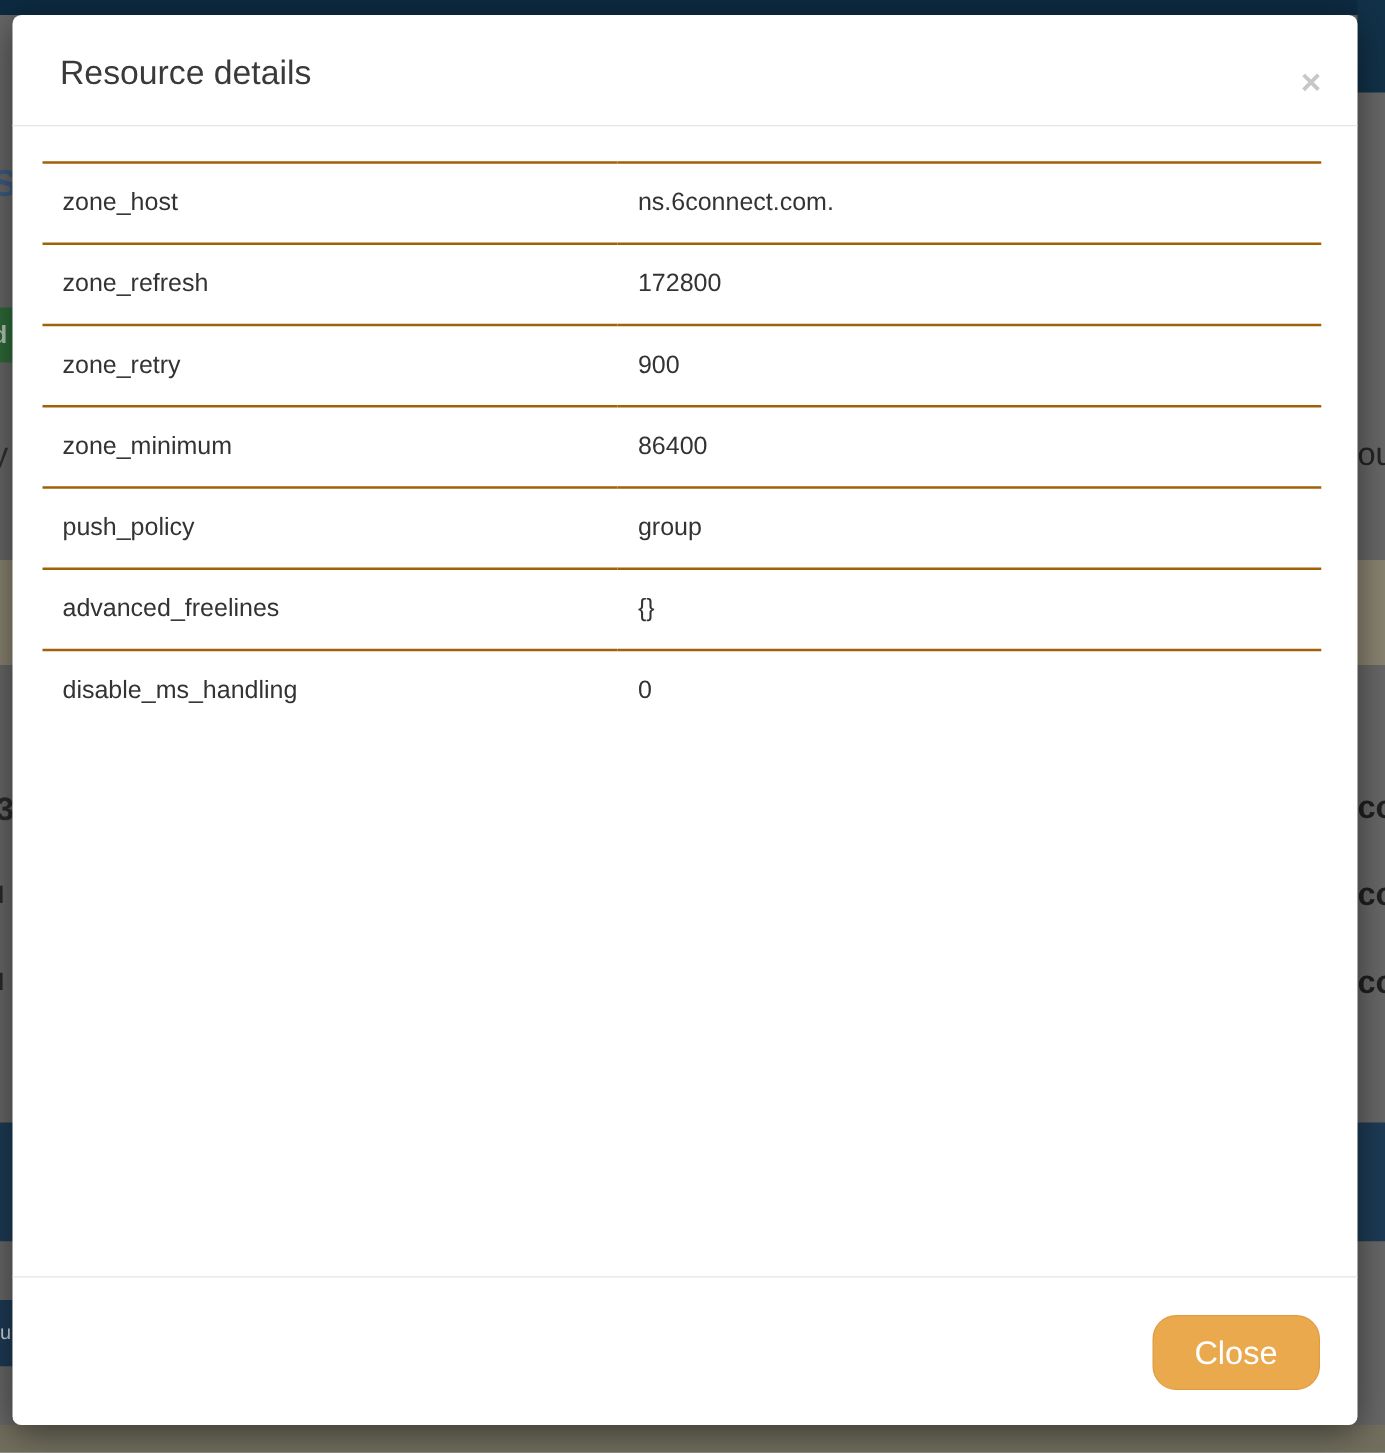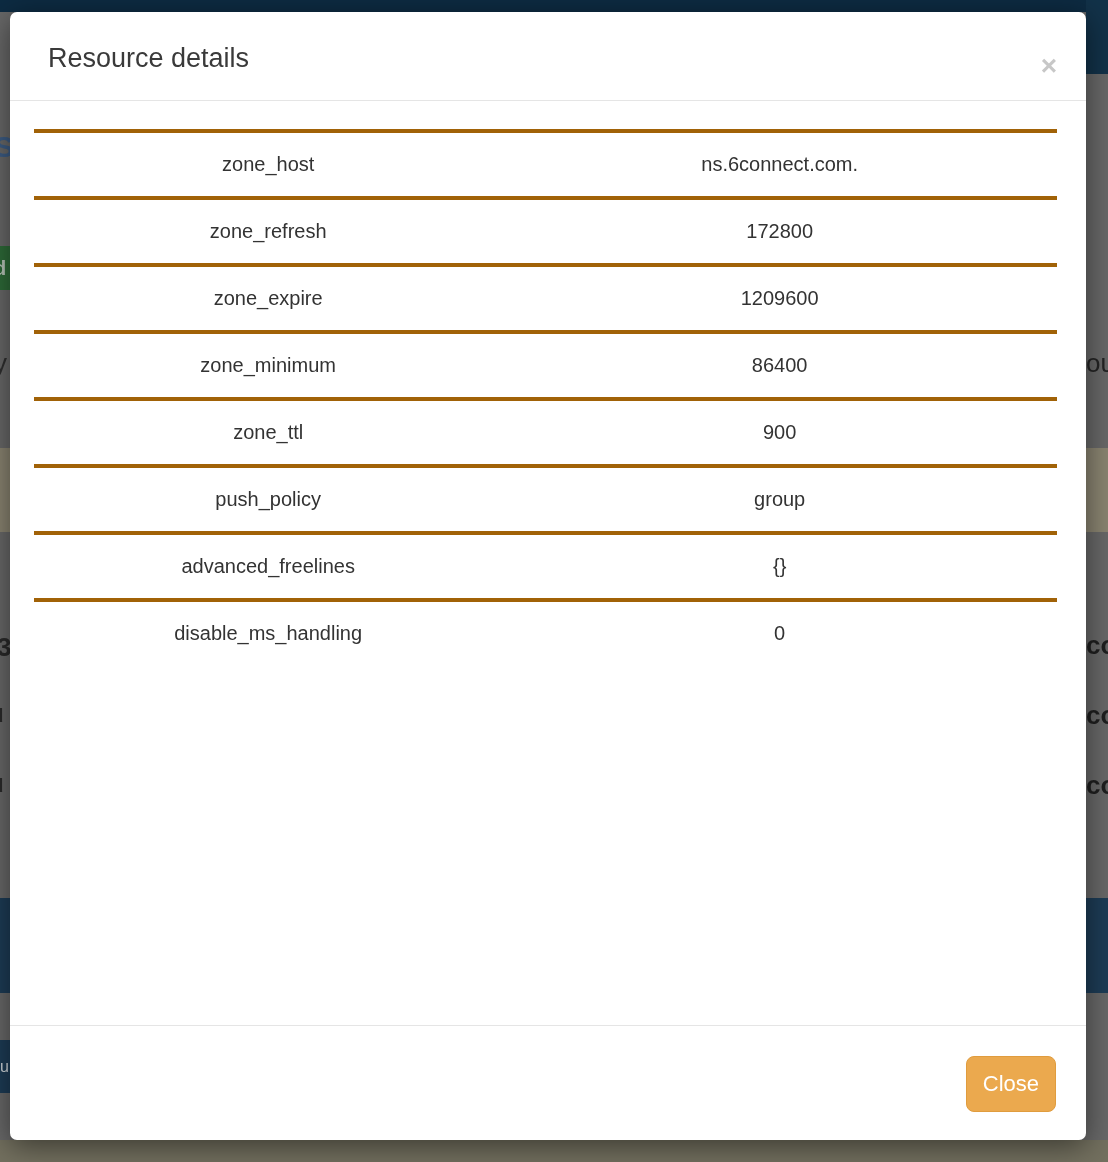--- a/index.html
+++ b/index.html
@@ -76,46 +76,45 @@
     box-sizing:border-box;
     overflow:hidden;
   }
   table.kv {
     width:100%;
     border-collapse:collapse;
     font-size:20px;
     color:#333333;
   }
   table.kv td {
-    border-top:4px solid #a16207;
+    border-top:2px solid #a16207;
     padding:20px 8px 20px 16px;
     vertical-align:top;
     line-height:23px;
-    text-align:center;
   }
   td.kv-key { width:45%; }
   td.kv-val { padding-left:10px; }
 
   .modal-footer {
     flex:0 0 auto;
     border-top:1px solid #e5e5e5;
     padding:30px 30px 28px 30px;
     text-align:right;
     box-sizing:border-box;
   }
   .btn-close {
     display:inline-block;
     background:#eba94e;
     border:1px solid #e09c3e;
     color:#ffffff;
     font-family:"Liberation Sans", sans-serif;
-    font-size:22px;
+    font-size:26px;
     line-height:1;
-    padding:16px 16px;
-    border-radius:8px;
+    padding:16px 33px;
+    border-radius:19px;
     cursor:pointer;
   }
 </style>
 </head>
 <body>
 
 <div class="bg-layer">
   <div class="bg-navbar"></div>
   <div class="bg-navbar-right"></div>
   <div class="bg-band-tan"></div>
@@ -148,30 +147,26 @@
       <tbody>
         <tr>
           <td class="kv-key">zone_host</td>
           <td class="kv-val">ns.6connect.com.</td>
         </tr>
         <tr>
           <td class="kv-key">zone_refresh</td>
           <td class="kv-val">172800</td>
         </tr>
         <tr>
-          <td class="kv-key">zone_expire</td>
-          <td class="kv-val">1209600</td>
+          <td class="kv-key">zone_retry</td>
+          <td class="kv-val">900</td>
         </tr>
         <tr>
           <td class="kv-key">zone_minimum</td>
           <td class="kv-val">86400</td>
-        </tr>
-        <tr>
-          <td class="kv-key">zone_ttl</td>
-          <td class="kv-val">900</td>
         </tr>
         <tr>
           <td class="kv-key">push_policy</td>
           <td class="kv-val">group</td>
         </tr>
         <tr>
           <td class="kv-key">advanced_freelines</td>
           <td class="kv-val">{}</td>
         </tr>
         <tr>

